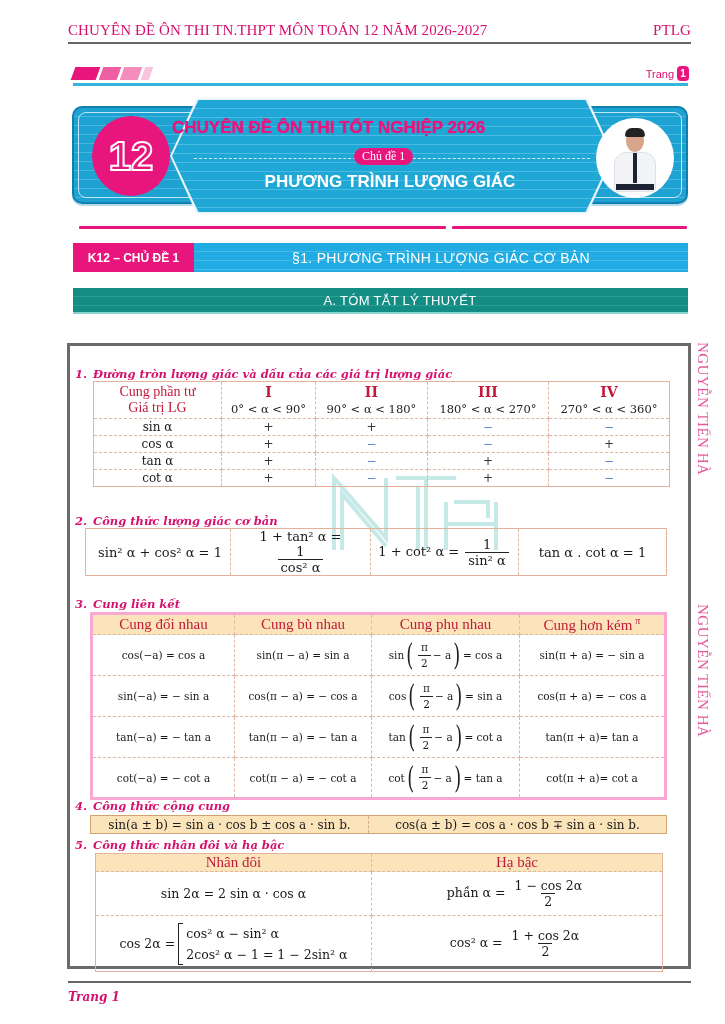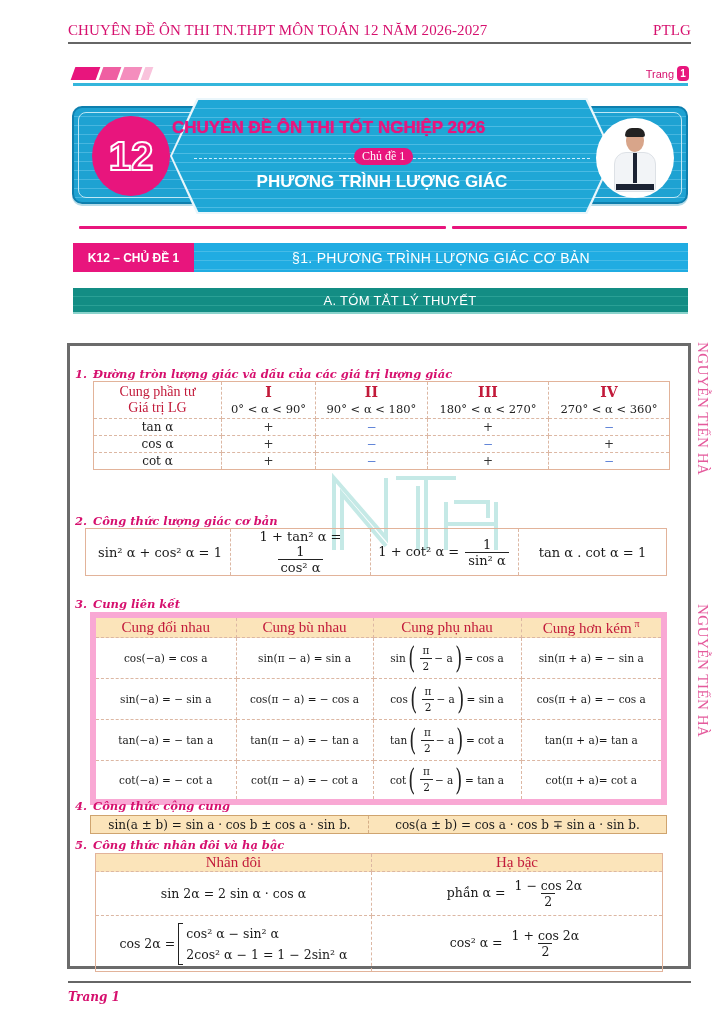--- a/index.html
+++ b/index.html
@@ -58,21 +58,21 @@
     font-family: "Liberation Sans", sans-serif; font-weight: bold; font-size: 17px; color: #e8157d;
     text-shadow: 0 0 1px #e8157d;
   }
   .banner-dashline { position: absolute; left: 120px; top: 50px; width: 396px; border-top: 1px dashed #cfefff; }
   .chu-de-pill {
     position: absolute; left: 280px; top: 40px; padding: 0 8px; height: 17px; line-height: 17px;
     border-radius: 9px; background: #e8157d; color: #fff;
     font-family: "Liberation Serif", serif; font-size: 12px;
   }
   .banner-subtitle {
-    position: absolute; left: 88px; top: 64px; width: 440px; text-align: center;
+    position: absolute; left: 96px; top: 64px; width: 440px; text-align: center;
     font-family: "Liberation Sans", sans-serif; font-weight: bold; font-size: 17px; color: #ffffff;
   }
   .author-photo {
     position: absolute; right: 12px; top: 10px; width: 78px; height: 80px; border-radius: 50%;
     background: #ffffff; overflow: hidden;
   }
   .author-photo .head { position: absolute; left: 30px; top: 12px; width: 18px; height: 22px; border-radius: 45% 45% 50% 50%; background: #d8a58a; }
   .author-photo .hair { position: absolute; left: 29px; top: 10px; width: 20px; height: 9px; border-radius: 10px 10px 3px 3px; background: #222; }
   .author-photo .shirt { position: absolute; left: 18px; top: 34px; width: 42px; height: 40px; border-radius: 12px 12px 4px 4px; background: #f2f4f7; border: 1px solid #dde1e6; }
   .author-photo .tie { position: absolute; left: 37px; top: 35px; width: 4px; height: 30px; background: #1c2333; }
@@ -141,21 +141,21 @@
   
   .t2 { left: 85px; top: 528px; width: 582px; height: 43px; border: 1px solid #e2b39a; }
   .t2 td { font-size: 13px; padding: 0 4px; border: 1px dashed #dcb7a3; }
   .t2 td.first { text-align: left; padding-left: 8px; }
 
   .frac { display: inline-flex; flex-direction: column; align-items: center; vertical-align: middle; margin: 0 2px; }
   .frac .num { padding: 0 3px; line-height: 15px; }
   .frac .den { border-top: 1px solid #222; padding: 0 3px; line-height: 15px; }
 
   
-  .t3 { left: 90px; top: 612px; width: 577px; border: 6px solid #f9a8d4; }
+  .t3 { left: 90px; top: 612px; width: 577px; border: 3px solid #f9a8d4; }
   .t3 th { background: #fbe4ba; font-family: "Liberation Serif", serif; font-weight: normal; color: #c21a3a; font-size: 15px; height: 18px; border: 1px dashed #dcb7a3; }
   .t3 td { height: 41px; font-size: 10.5px; border: 1px dashed #dcb7a3; }
   .t3 .pi-sup { font-size: 10px; vertical-align: super; margin-left: 3px; }
   .big-paren { display: inline-flex; align-items: center; vertical-align: middle; }
   .big-paren .pl, .big-paren .pr { font-size: 30px; line-height: 30px; font-weight: 100; color: #222; transform: scaleX(0.6); }
 
   
   .t4 { left: 90px; top: 815px; width: 577px; height: 19px; background: #fbe4ba; border: 1px solid #cfa46f; }
   .t4 td { font-size: 12px; border: 1px dashed #d4ad86; }
 
@@ -257,32 +257,39 @@
     <td>
           <span class="q">III</span>
           <span class="range">180° &lt; α &lt; 270°</span>
         </td>
     <td>
           <span class="q">IV</span>
           <span class="range">270° &lt; α &lt; 360°</span>
         </td>
   </tr>
   <tr>
+    <td>sin α</td>
+    <td class="plus">+</td>
+    <td class="plus">+</td>
+    <td class="minus">−</td>
+    <td class="minus">−</td>
+  </tr>
+  <tr>
+    <td>cos α</td>
+    <td class="plus">+</td>
+    <td class="minus">−</td>
+    <td class="minus">−</td>
+    <td class="plus">+</td>
+  </tr>
+  <tr>
     <td>tan α</td>
     <td class="plus">+</td>
     <td class="minus">−</td>
     <td class="plus">+</td>
     <td class="minus">−</td>
-  </tr>
-  <tr>
-    <td>cos α</td>
-    <td class="plus">+</td>
-    <td class="minus">−</td>
-    <td class="minus">−</td>
-    <td class="plus">+</td>
   </tr>
   <tr>
     <td>cot α</td>
     <td class="plus">+</td>
     <td class="minus">−</td>
     <td class="plus">+</td>
     <td class="minus">−</td>
   </tr>
 </tbody>
   </table>

